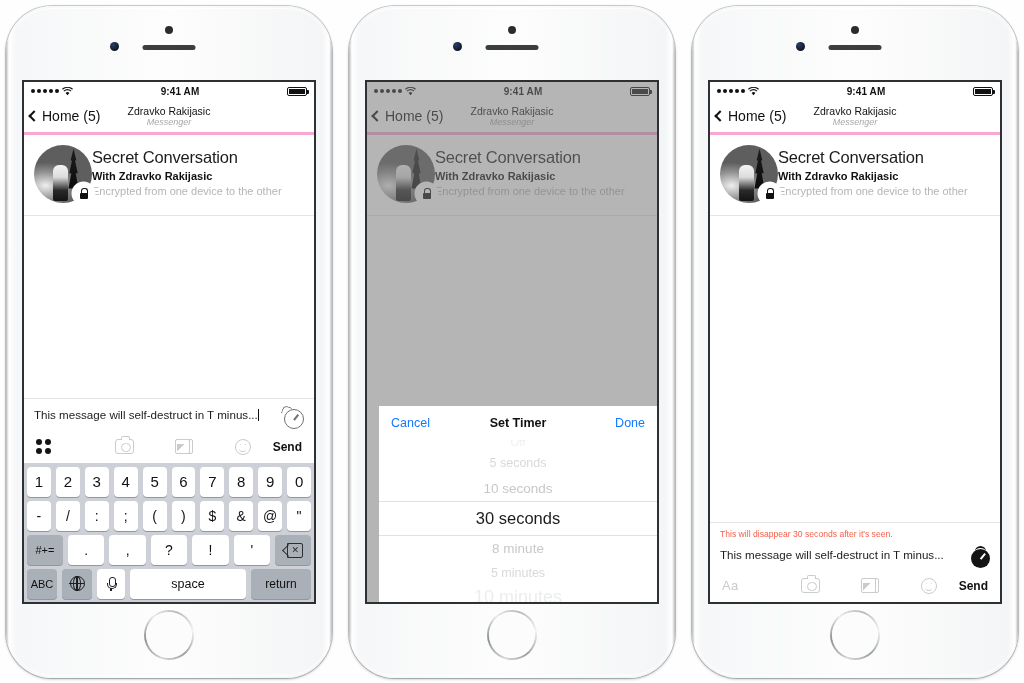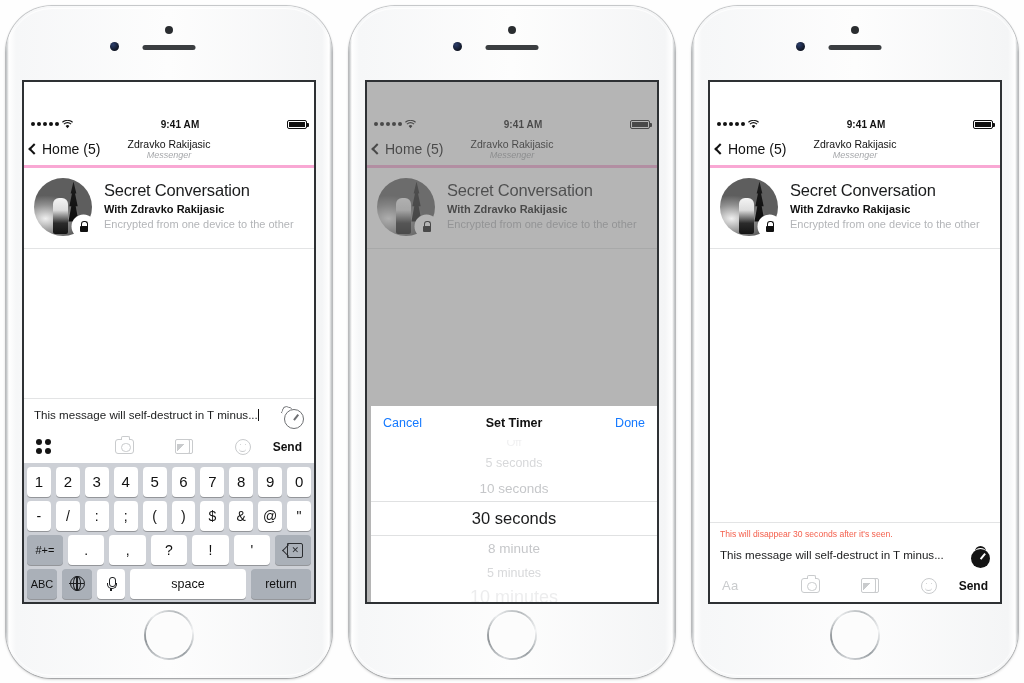--- a/index.html
+++ b/index.html
@@ -72,21 +72,21 @@
     border:2px solid #2e3134;
     overflow:hidden;
     display:flex; flex-direction:column;
   }
 
   
   .statusbar{
     height:19px; flex:0 0 19px;
     display:flex; align-items:center; justify-content:space-between;
     padding:0 7px; background:#fff;
-    font-size:9.5px; font-weight:bold; color:#111;margin-top:33px;
+    font-size:9.5px; font-weight:bold; color:#111;
   }
   .sb-left{display:flex;align-items:center;gap:3px;}
   .sig-dots{display:flex;gap:2px;}
   .sig-dots i{width:4px;height:4px;border-radius:50%;background:#111;display:block;}
   .sb-time{font-size:10px;font-weight:bold;letter-spacing:.1px;}
   .battery{
     width:20px;height:9px;border:1px solid #111;border-radius:2px;
     position:relative;background:#111;background-clip:content-box;padding:1px;
   }
   .battery i{display:block;width:100%;height:100%;background:#111;}
@@ -108,21 +108,21 @@
     position:absolute; left:0; right:0; top:0; bottom:0;
     display:flex;flex-direction:column;align-items:center;justify-content:center;
     line-height:1.15;
   }
   .nav-title{font-size:10.5px;font-weight:normal;color:#111;}
   .nav-sub{font-size:9px;color:#a6a8ab;font-style:italic;}
 
   
   .conv-head{
     flex:0 0 auto; padding:10px 10px 12px 10px;
-    display:flex; gap:12px; align-items:flex-start;
+    display:flex; align-items:flex-start;
     border-bottom:1px solid #e3e4e5; background:#fff;
   }
   .avatar{
     position:relative; width:58px;height:58px;flex:0 0 58px;border-radius:50%;
     overflow:visible;
   }
   .avatar-img{
     width:58px;height:58px;border-radius:50%;overflow:hidden;
     background:
       radial-gradient(ellipse 60% 40% at 20% 70%, #efefef 0%, #8f8f8f 60%, #5e5e5e 100%),
@@ -261,21 +261,21 @@
   .mic-glyph::before{content:"";position:absolute;left:1.6px;top:0;width:5px;height:8px;border-radius:3px;border:1.4px solid #1c1e20;}
   .mic-glyph::after{content:"";position:absolute;left:0;top:6.5px;width:8px;height:5px;border:1.4px solid #1c1e20;border-top:none;border-radius:0 0 5px 5px;}
   .mic-stem{position:absolute;left:3.4px;bottom:0;width:1.4px;height:3px;background:#1c1e20;}
 
   
   .dimmed{position:relative;}
   .dim-layer{
     position:absolute;inset:0;background:rgba(120,120,120,.55);z-index:5;pointer-events:none;
   }
   .picker-sheet{
-    position:absolute;left:4px;right:0;bottom:0;z-index:6;
+    position:absolute;left:12px;right:0;bottom:0;z-index:6;
     background:#fff;height:196px;display:flex;flex-direction:column;
   }
   .picker-bar{
     flex:0 0 34px;display:flex;align-items:center;justify-content:space-between;
     padding:0 12px;background:#fff;position:relative;
   }
   .picker-action{font-size:12.5px;color:#1479ff;}
   .picker-title{
     position:absolute;left:0;right:0;text-align:center;
     font-size:12.5px;font-weight:bold;color:#111;pointer-events:none;

